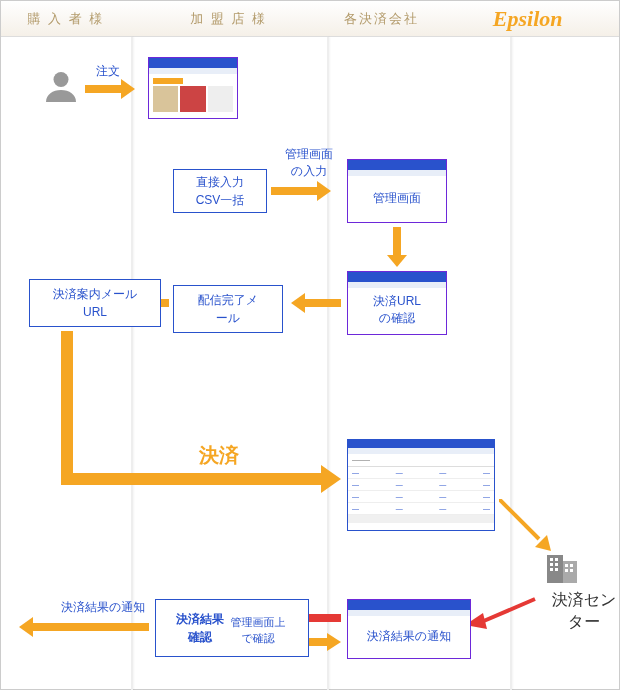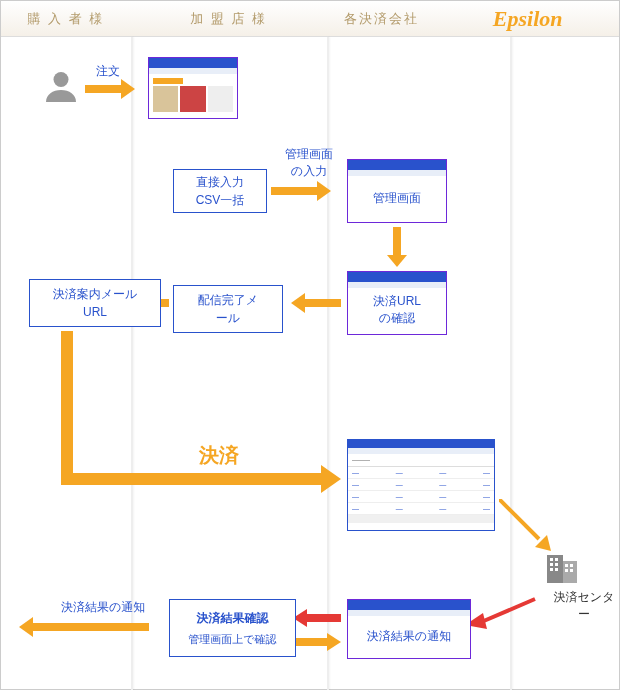--- a/index.html
+++ b/index.html
@@ -205,21 +205,21 @@
       <rect x="5" y="14" width="3" height="3" fill="#fff"></rect>
         <rect x="10" y="14" width="3" height="3" fill="#fff"></rect>
       <rect x="5" y="19" width="3" height="3" fill="#fff"></rect>
         <rect x="10" y="19" width="3" height="3" fill="#fff"></rect>
       <rect x="20" y="15" width="3" height="3" fill="#fff"></rect>
         <rect x="25" y="15" width="3" height="3" fill="#fff"></rect>
       <rect x="20" y="20" width="3" height="3" fill="#fff"></rect>
         <rect x="25" y="20" width="3" height="3" fill="#fff"></rect>
     </svg>
   </div>
-  <div class="label" style="left:548px; top:588px; font-size:12px"><span>決済センター</span></div>
+  <div class="label" style="left:548px; top:588px; font-size:16px"><span>決済センター</span></div>
 
   <div class="arrow" style="left:460px; top:594px; width:78px; height:36px">
     <svg viewBox="0 0 78 36">
         <line x1="74" y1="4" x2="18" y2="28" stroke="#e53935" stroke-width="4"></line>
         <polygon points="22,18 4,30 26,34" fill="#e53935"></polygon>
       </svg>
   </div>
 
   <div class="mini-win" style="left:346px; top:598px; width:124px; height:60px">
     <div class="titlebar"></div>
@@ -234,21 +234,21 @@
       </svg>
   </div>
 
   <div class="arrow" style="left:292px; top:632px; width:48px; height:18px">
     <svg viewBox="0 0 48 18">
         <rect y="5" width="34" height="8" fill="#f5a623"></rect>
         <polygon points="34,0 48,9 34,18" fill="#f5a623"></polygon>
       </svg>
   </div>
 
-  <div class="box" style="left:168px; top:598px; width:127px; height:58px; flex-direction:column">
+  <div class="box" style="left:154px; top:598px; width:154px; height:58px; flex-direction:row">
     <span style="font-weight:bold">決済結果確認</span>
     <span style="font-size:11px;margin-top:4px">管理画面上で確認</span>
   </div>
 
   <div class="label blue" style="left:60px; top:598px"><span>決済結果の通知</span></div>
   <div class="arrow" style="left:18px; top:616px; width:130px; height:20px">
     <svg viewBox="0 0 130 20">
         <polygon points="14,0 0,10 14,20" fill="#f5a623"></polygon>
         <rect x="14" y="6" width="116" height="8" fill="#f5a623"></rect>
       </svg>

